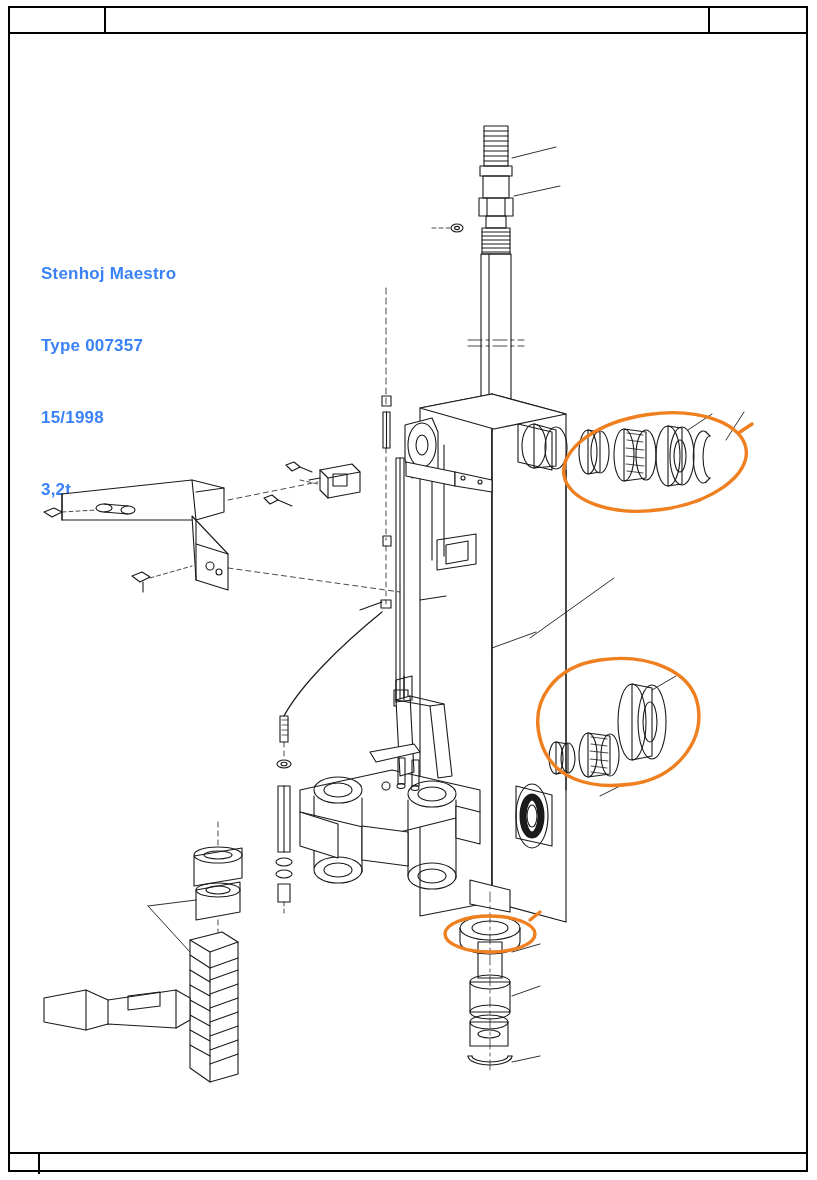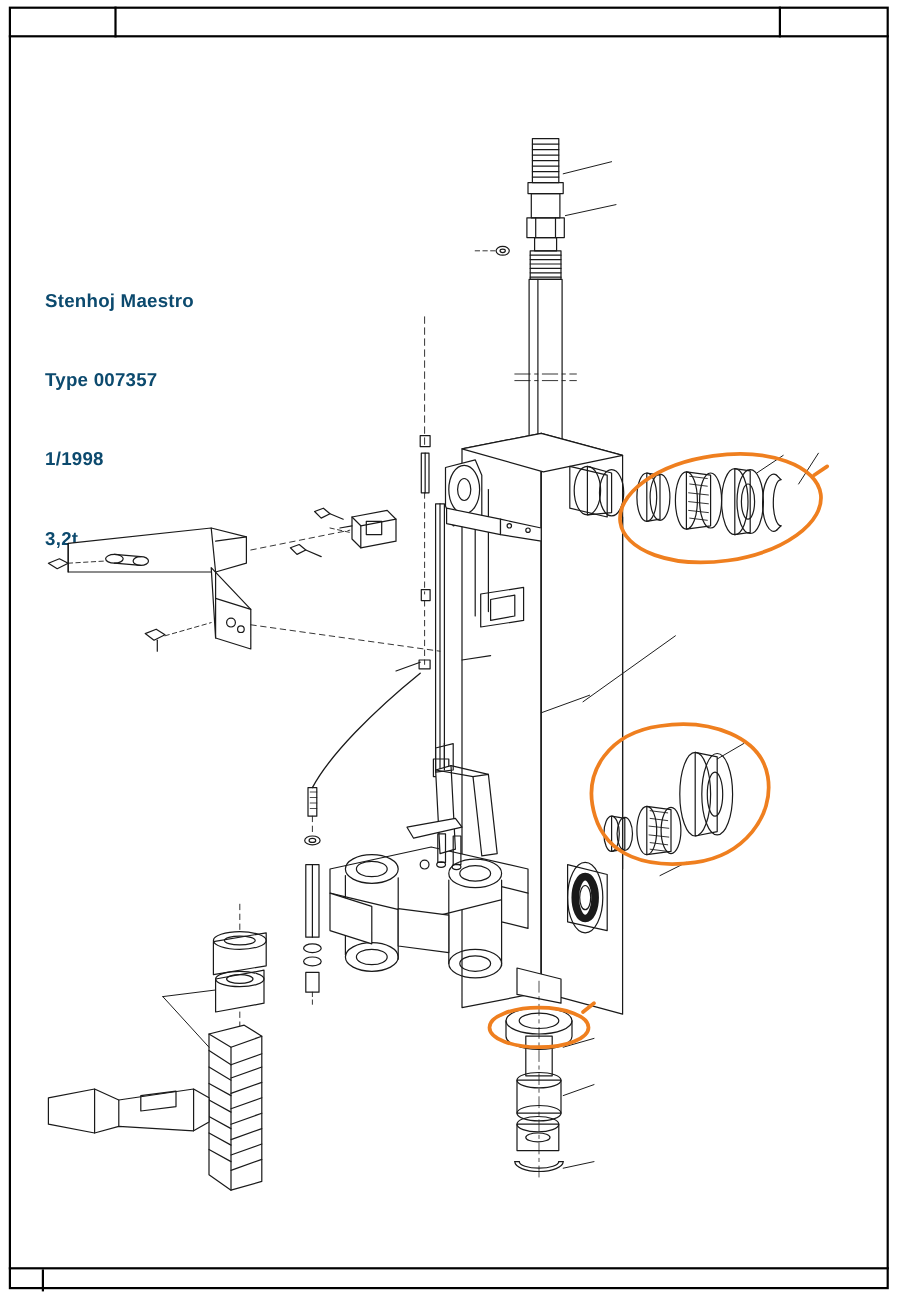--- a/index.html
+++ b/index.html
@@ -61,21 +61,21 @@
     height: 20px;
     background: #000;
   }
   .fdiv1 { left: 30px; }
 
   
   #caption {
     position: absolute;
     left: 41px;
     top: 214px;
-    color: #0c4a6e;
+    color: #3b82f6;
     font-size: 17px;
     font-weight: bold;
     line-height: 24px;
     letter-spacing: 0.2px;
     white-space: pre;
   }
   #caption div { margin: 0; padding: 0; }
 
   
   #drawing {
@@ -97,21 +97,21 @@
     <div class="cell-div div1"></div>
     <div class="cell-div div2"></div>
   </div>
   <div class="footerbar">
     <div class="cell-div fdiv1"></div>
   </div>
 
   <div id="caption">
     <div>Stenhoj Maestro</div>
     <div>Type 007357</div>
-    <div>1/1998</div>
+    <div>15/1998</div>
     <div>3,2t</div>
   </div>
 
   <svg id="drawing" viewBox="0 0 817 1180">
     <g fill="none" stroke="#1a1a1a" stroke-width="1.1" stroke-linejoin="round" stroke-linecap="round">
 
       <g>
 
         <rect x="484" y="126" width="24" height="40"></rect>
         <line x1="484" y1="131" x2="508" y2="131"></line>

